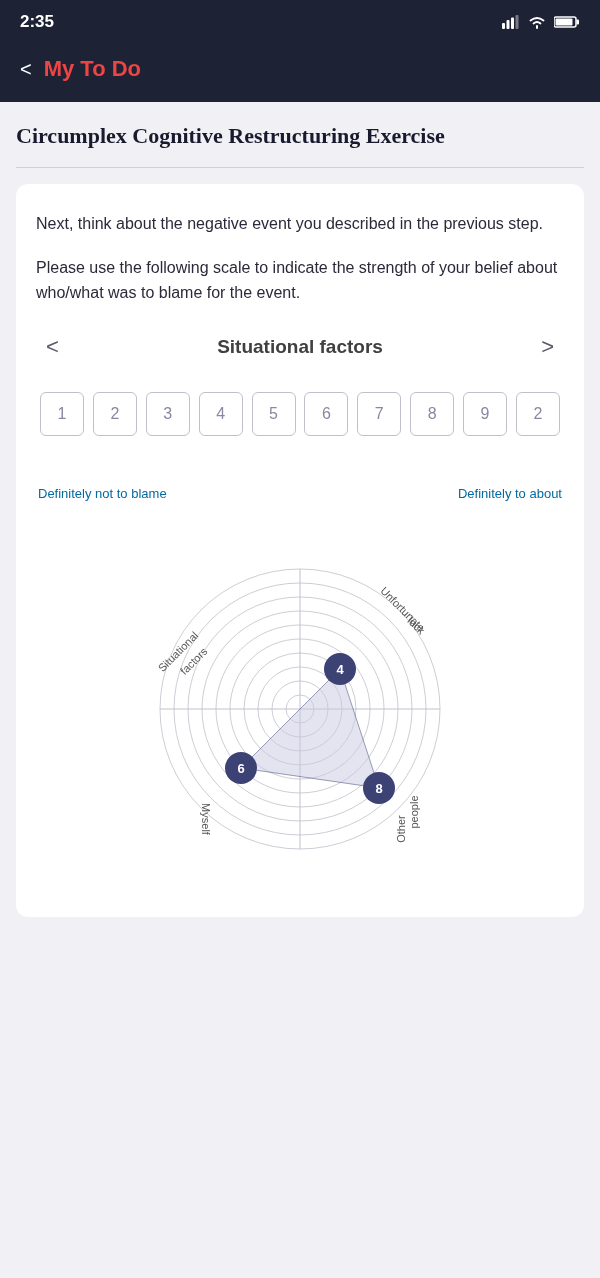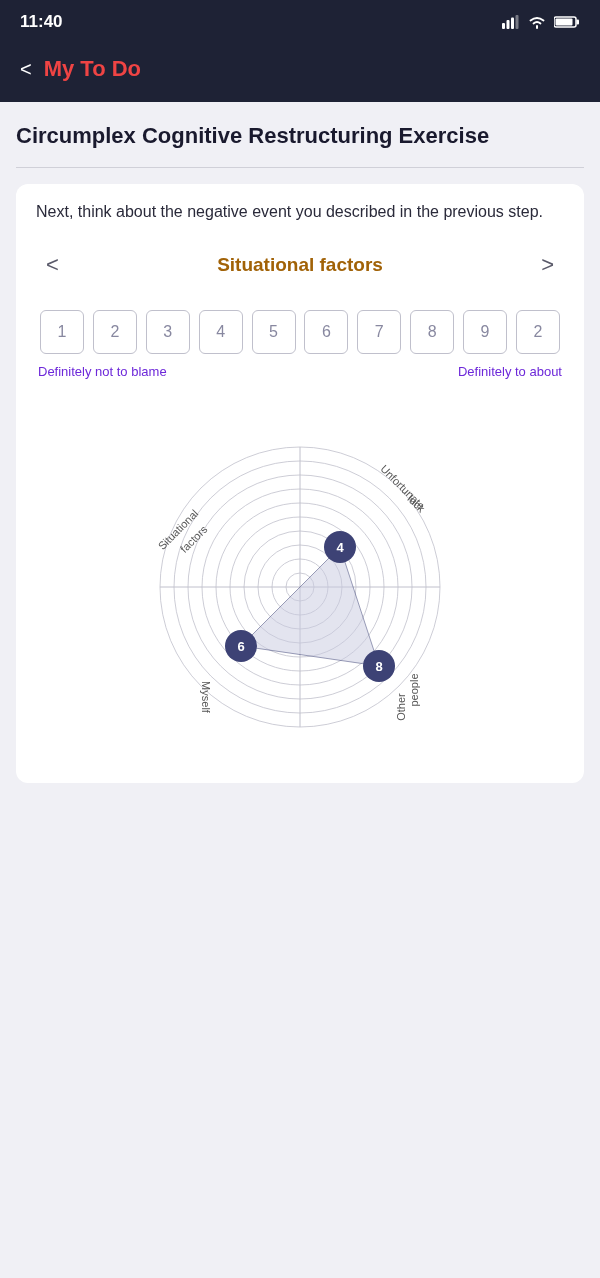--- a/index.html
+++ b/index.html
@@ -56,33 +56,34 @@
       background: #f0f0f5;
       padding: 20px 16px;
     }
 
     .exercise-title {
       font-size: 22px;
       font-weight: 700;
       color: #1a1a2e;
       margin-bottom: 16px;
       line-height: 1.3;
+      font-family: Liberation Serif, serif;
     }
 
     .divider {
       height: 1px;
       background: #d0d0d8;
       margin-bottom: 16px;
     }
 
     
     .card {
       background: white;
       border-radius: 12px;
-      padding: 16px 20px;
+      padding: 28px 20px;
     }
 
     .instruction-text {
       font-size: 16px;
       color: #2a2a3a;
       line-height: 1.55;
       margin-bottom: 20px;
     }
 
     
@@ -94,21 +95,21 @@
     }
     .factor-nav-arrow {
       font-size: 22px;
       color: #5a5a6a;
       cursor: pointer;
       padding: 4px 10px;
     }
     .factor-name {
       font-size: 19px;
       font-weight: 700;
-      color: #a16207;
+      color: #404040;
     }
 
     
     .scale-row {
       display: flex;
       justify-content: space-between;
       align-items: center;
       margin-bottom: 10px;
       padding: 0 4px;
     }
@@ -126,42 +127,43 @@
     }
 
     .scale-labels {
       display: flex;
       justify-content: space-between;
       margin-bottom: 28px;
       padding: 0 2px;
     }
     .scale-label-left, .scale-label-right {
       font-size: 13px;
-      color: #6d28d9;
+      color: #0369a1;
+      margin-top: 40px;
     }
 
     
     .radar-container {
       display: flex;
       justify-content: center;
       align-items: center;
       position: relative;
       height: 360px;
       margin-top: 10px;
     }
 
     .radar-svg {
       overflow: visible;
     }
   </style>
 </head>
 <body>
 
 <div class="status-bar">
-  <span class="status-time">11:40</span>
+  <span class="status-time">2:35</span>
   <div class="status-icons">
 
     <svg width="18" height="14" viewBox="0 0 18 14" fill="white">
       <rect x="0" y="8" width="3" height="6" rx="1"></rect>
       <rect x="4.5" y="5" width="3" height="9" rx="1"></rect>
       <rect x="9" y="2.5" width="3" height="11.5" rx="1"></rect>
       <rect x="13.5" y="0" width="3" height="14" rx="1" opacity="0.4"></rect>
     </svg>
 
     <svg width="18" height="14" viewBox="0 0 18 14" fill="white">
@@ -182,20 +184,21 @@
   <span class="nav-back-icon">&lt;</span>
   <span class="nav-title">My To Do</span>
 </div>
 
 <div class="page-content">
   <div class="exercise-title">Circumplex Cognitive Restructuring Exercise</div>
   <div class="divider"></div>
 
   <div class="card">
     <p class="instruction-text">Next, think about the negative event you described in the previous step.</p>
+    <p class="instruction-text">Please use the following scale to indicate the strength of your belief about who/what was to blame for the event.</p>
 
     <div class="factor-nav">
       <span class="factor-nav-arrow">&lt;</span>
       <span class="factor-name">Situational factors</span>
       <span class="factor-nav-arrow">&gt;</span>
     </div>
 
     <div class="scale-row">
       <div class="scale-number">1</div>
       <div class="scale-number">2</div>

